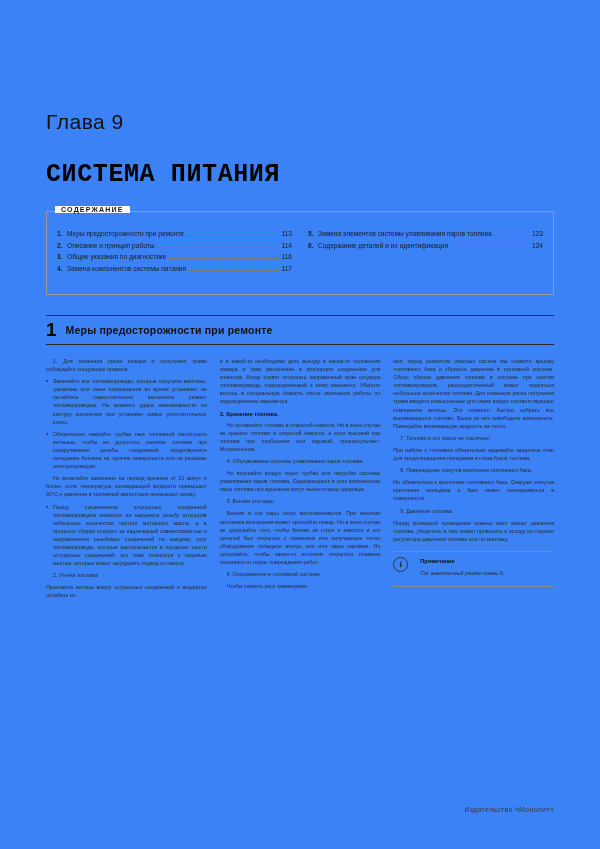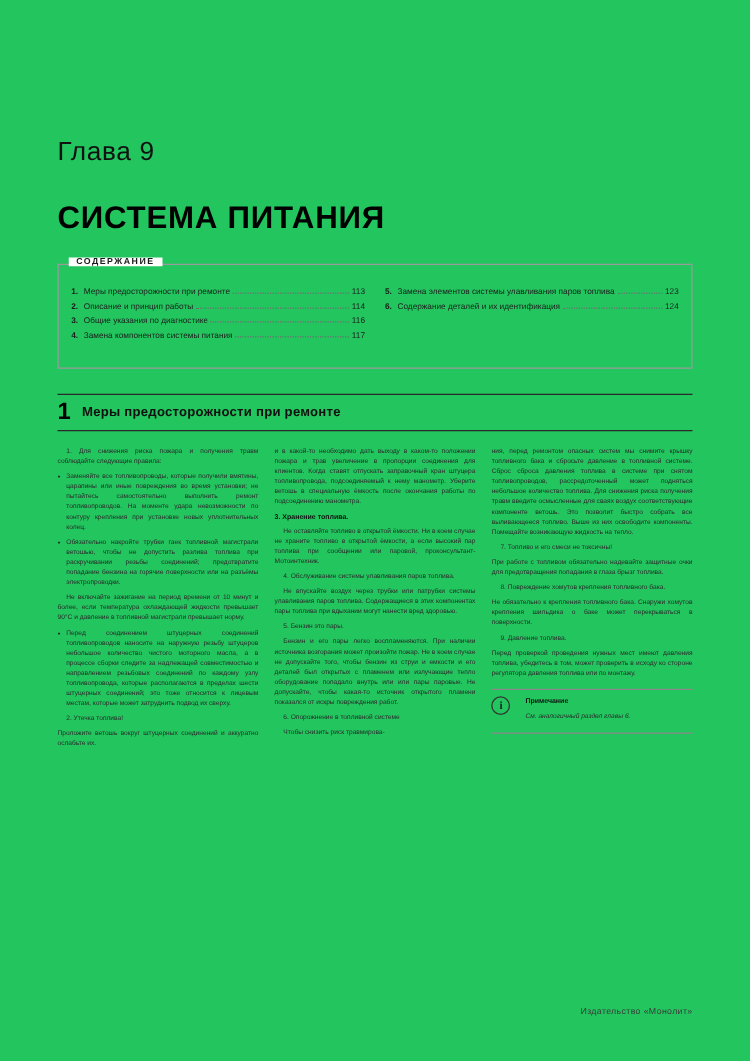--- a/index.html
+++ b/index.html
@@ -13,21 +13,21 @@
     font-family: "Liberation Sans", sans-serif;
     color: #1a1a1a;
     position: relative;
     overflow: hidden;
   }
   .page {
     position: absolute;
     left: 0; top: 0;
     width: 600px;
     height: 849px;
-    background: #22c55e;
+    background: #3b82f6;
   }
   .content {
     position: absolute;
     left: 46px;
     top: 110px;
     width: 508px;
   }
   .chapter-label {
     font-size: 21px;
     font-weight: normal;
@@ -35,21 +35,21 @@
     color: #111;
     margin: 0 0 26px 0;
     font-family: "Liberation Sans", sans-serif;
   }
   .chapter-title {
     font-size: 25px;
     font-weight: bold;
     letter-spacing: 0.6px;
     color: #000;
     margin: 0 0 22px 0;
-    font-family: Liberation Sans, sans-serif;
+    font-family: Liberation Mono, monospace;
   }
 
   
   .toc {
     border: 1px solid #9a9a9a;
     position: relative;
     padding: 16px 10px 10px 10px;
     margin-bottom: 20px;
     min-height: 56px;
   }

